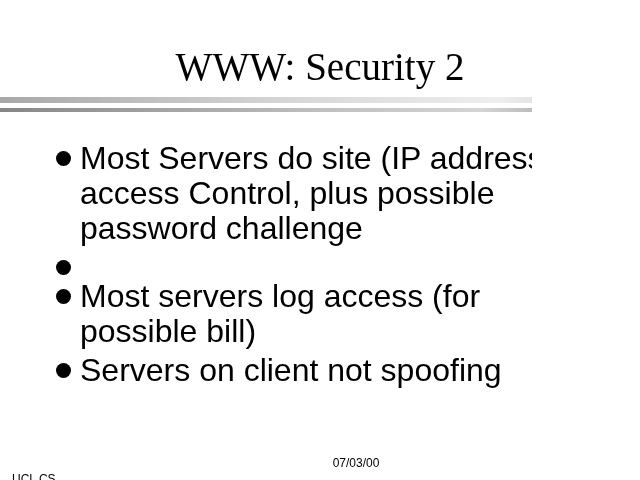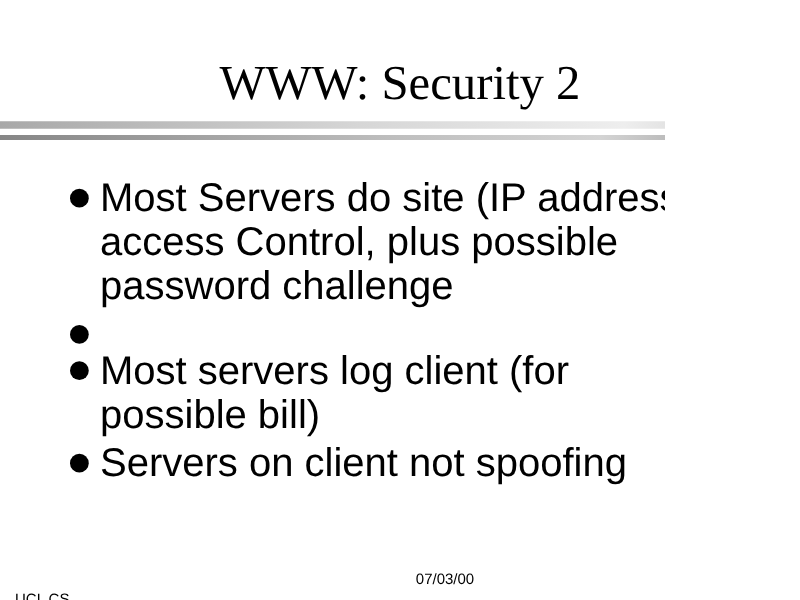--- a/index.html
+++ b/index.html
@@ -118,21 +118,21 @@
   <ul class="bullet-list">
     <li class="bullet-item">
       <span class="bullet-dot"></span>
       <span class="bullet-text">Most Servers do site (IP address) access Control, plus possible password challenge</span>
     </li>
     <li class="bullet-item">
       <span class="bullet-dot"></span>
     </li>
     <li class="bullet-item">
       <span class="bullet-dot"></span>
-      <span class="bullet-text">Most servers log client (for possible bill)</span>
+      <span class="bullet-text">Most servers log access (for possible bill)</span>
     </li>
     <li class="bullet-item">
       <span class="bullet-dot"></span>
       <span class="bullet-text">Servers on client not spoofing</span>
     </li>
   </ul>
 
   <div class="footer">
     <span class="footer-left">UCL CS</span>
     <span class="footer-center">07/03/00</span>

